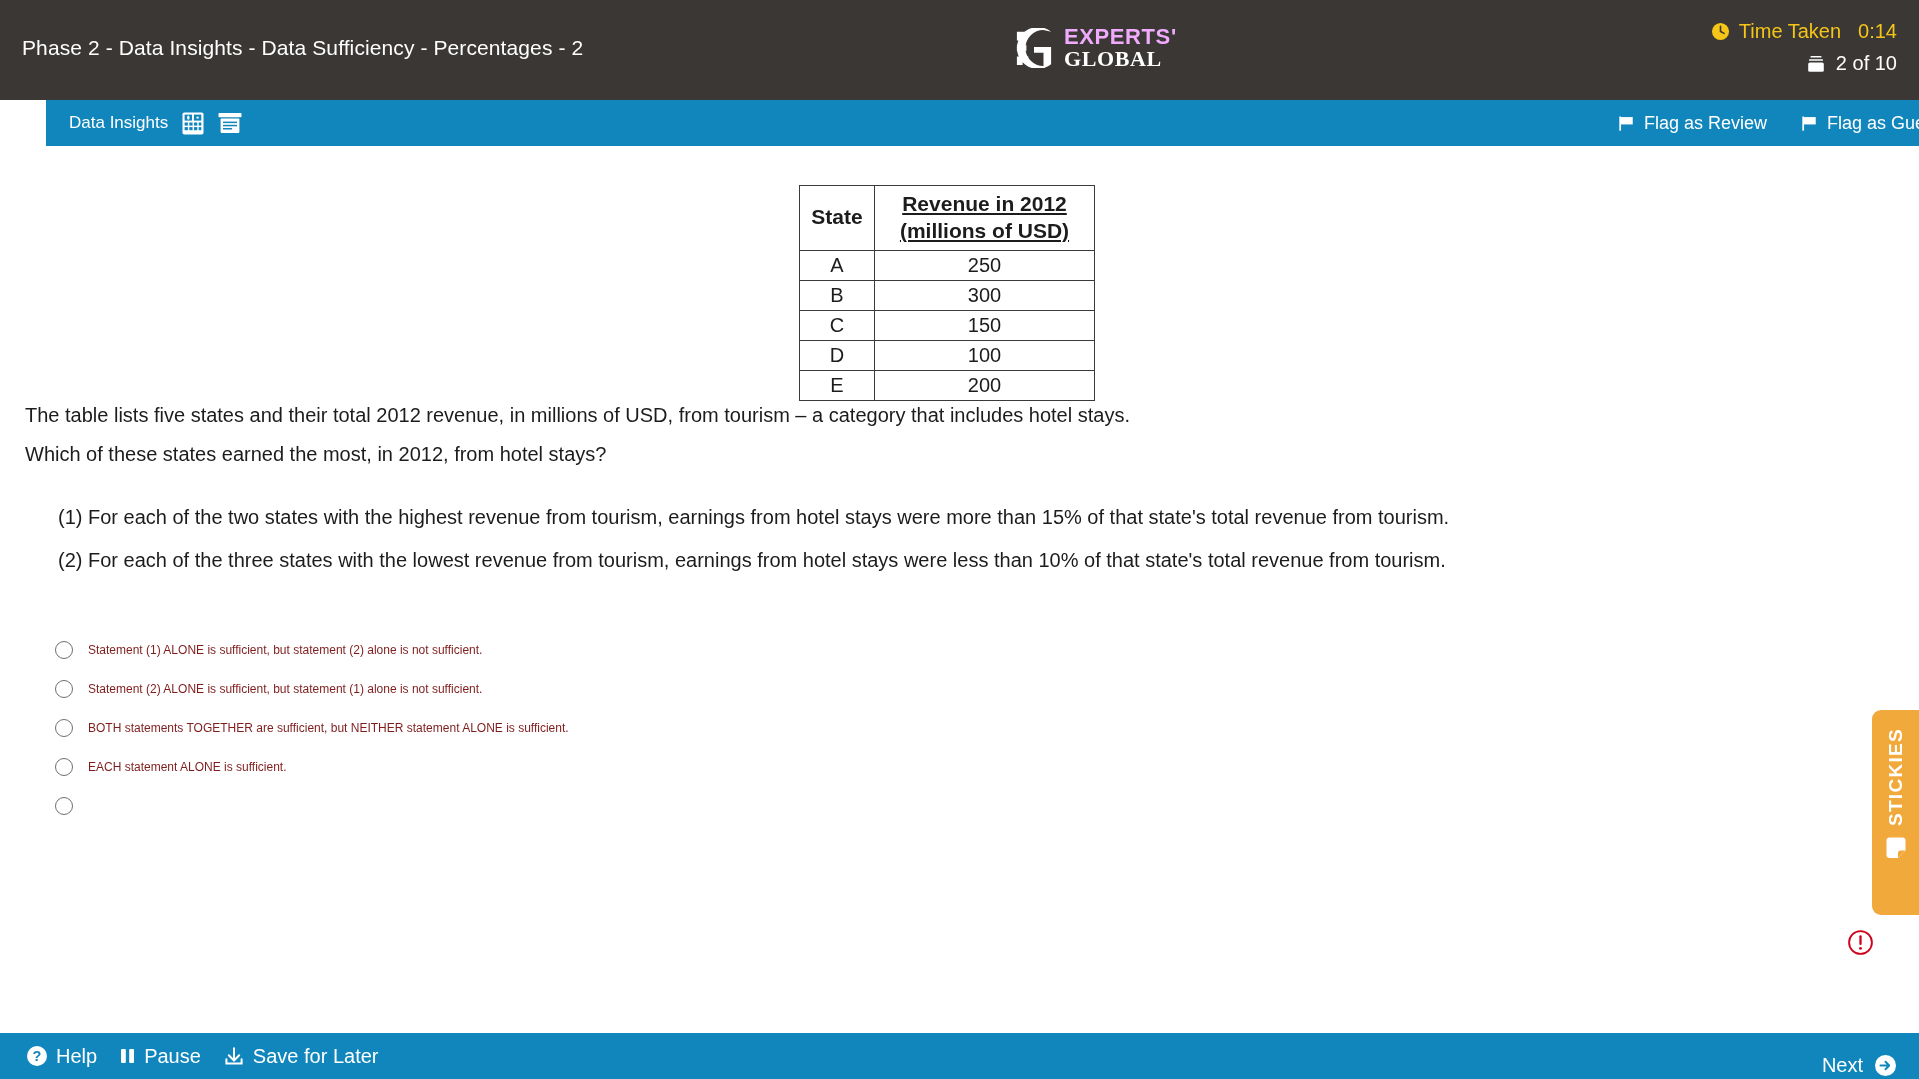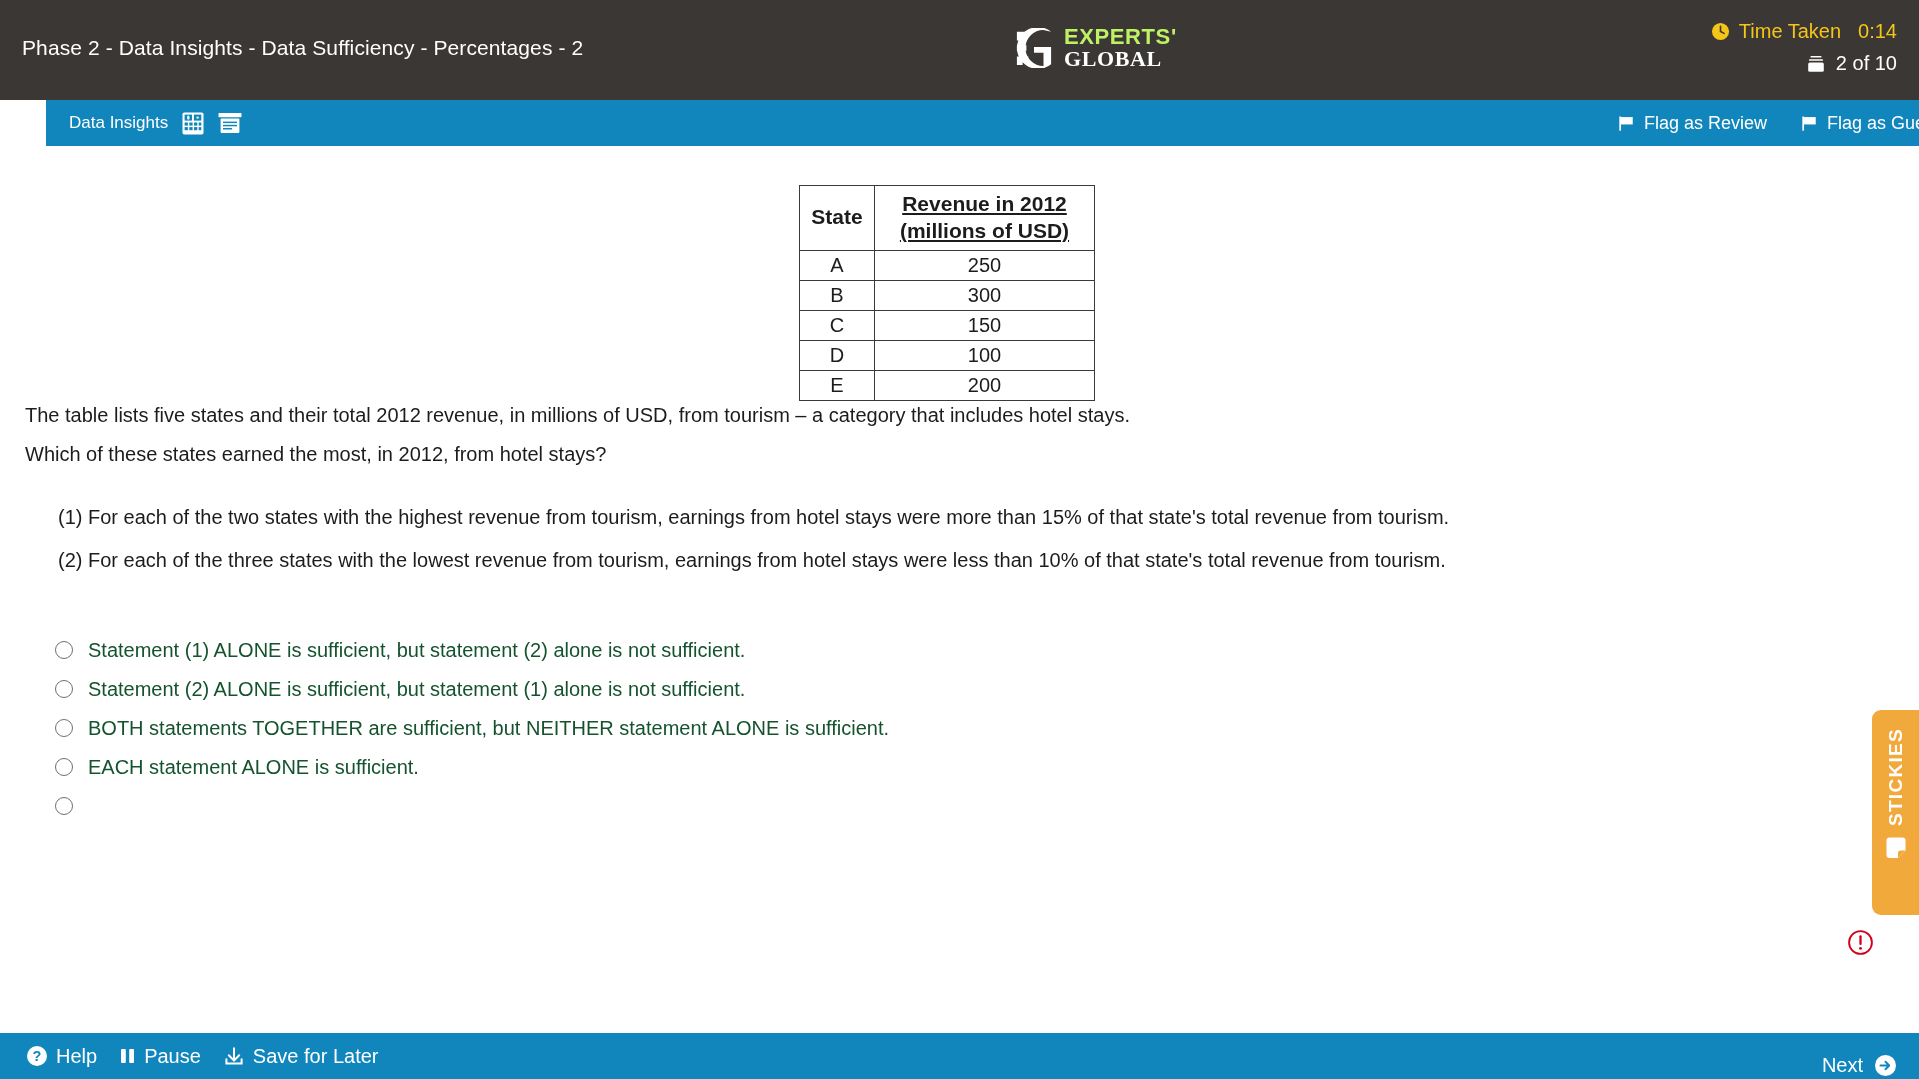--- a/index.html
+++ b/index.html
@@ -22,21 +22,21 @@
     font-size: 21px; color: #ffffff; white-space: nowrap;
     letter-spacing: .1px;
   }
   .logo-wrap {
     position: absolute; left: 1015px; top: 26px;
     display: flex; align-items: center; gap: 11px;
   }
   .logo-mark { width: 38px; height: 40px; display:block; }
   .logo-text { line-height: 1.02; }
   .logo-line1 {
-    font-size: 22px; font-weight: bold; color:#bef264; letter-spacing: .6px;
+    font-size: 22px; font-weight: bold; color:#f0abfc; letter-spacing: .6px;
     font-family: "Liberation Sans", sans-serif;
   }
   .logo-line2 {
     font-size: 22px; font-weight: bold; color:#fff; letter-spacing: .6px;
     font-family: Liberation Serif, serif;
   }
   .timer-row {
     position: absolute; right: 22px; top: 20px;
     display: flex; align-items: center; gap: 9px;
     color: #f5c518; font-size: 20px; white-space: nowrap;
@@ -128,21 +128,21 @@
     display: flex; align-items: center; gap: 15px;
     height: 38px; margin-bottom: 1px;
     cursor: pointer;
   }
   .radio {
     width: 18px; height: 18px; border-radius: 50%;
     border: 1.6px solid #6f6f6f; background:#fff;
     flex: 0 0 18px;
   }
   .option-label {
-    font-size: 20px; color:#14532d; white-space: nowrap;
+    font-size: 12px; color:#7f1d1d; white-space: nowrap;
   }
 
   
   .report-icon {
     position: absolute; right: 45px; top: 783px;
     width: 27px; height: 27px; cursor:pointer;
   }
 
   
   .stickies {

